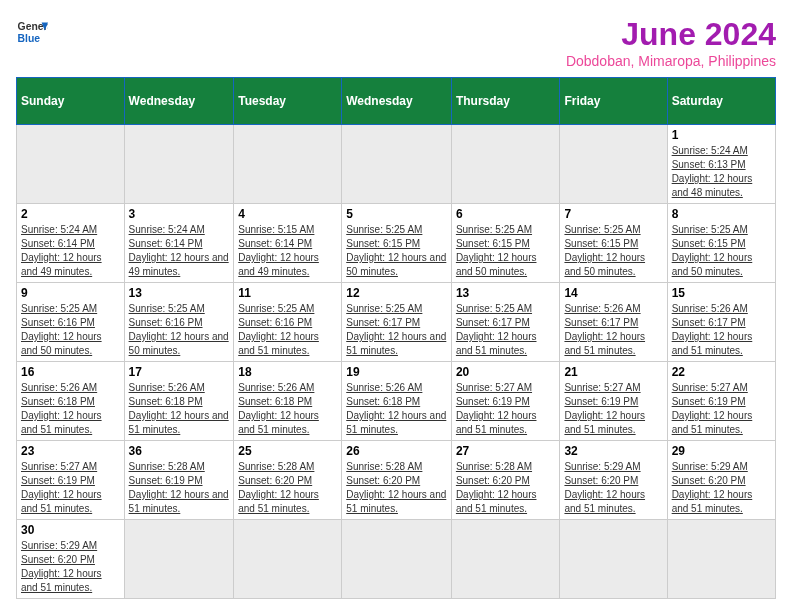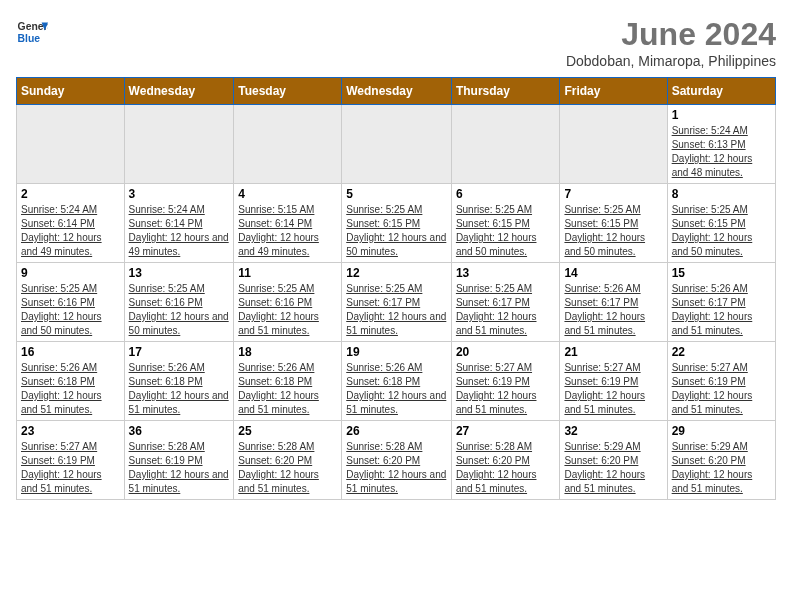--- a/index.html
+++ b/index.html
@@ -24,35 +24,35 @@
     .logo-icon {
       width: 32px;
       height: 32px;
     }
     .title-block {
       text-align: right;
     }
     .main-title {
       font-size: 32px;
       font-weight: bold;
-      color: #737373;
+      color: #a21caf;
     }
     .subtitle {
       font-size: 14px;
-      color: #404040;
+      color: #ec4899;
     }
     table {
       width: 100%;
       border-collapse: collapse;
       font-size: 10.5px;
     }
     thead tr th {
-      background-color: #a16207;
+      background-color: #15803d;
       color: #fff;
-      padding: 6px 4px;
+      padding: 16px 4px;
       text-align: left;
       font-size: 12px;
       font-weight: bold;
       border: 1px solid #1565c0;
     }
     tbody tr td {
       border: 1px solid #ccc;
       vertical-align: top;
       padding: 3px 4px;
       min-height: 60px;
@@ -296,14 +296,28 @@
 Sunset: 6:20 PM
 Daylight: 12 hours and 51 minutes.</div>
         </td>
         <td>
           <span class="day-number">29</span>
           <div class="day-info">Sunrise: 5:29 AM
 Sunset: 6:20 PM
 Daylight: 12 hours and 51 minutes.</div>
         </td>
       </tr>
+      <tr>
+        <td>
+          <span class="day-number">30</span>
+          <div class="day-info">Sunrise: 5:29 AM
+Sunset: 6:20 PM
+Daylight: 12 hours and 51 minutes.</div>
+        </td>
+        <td class="empty"></td>
+        <td class="empty"></td>
+        <td class="empty"></td>
+        <td class="empty"></td>
+        <td class="empty"></td>
+        <td class="empty"></td>
+      </tr>
     </tbody>
 </table>
 
 </body></html>

